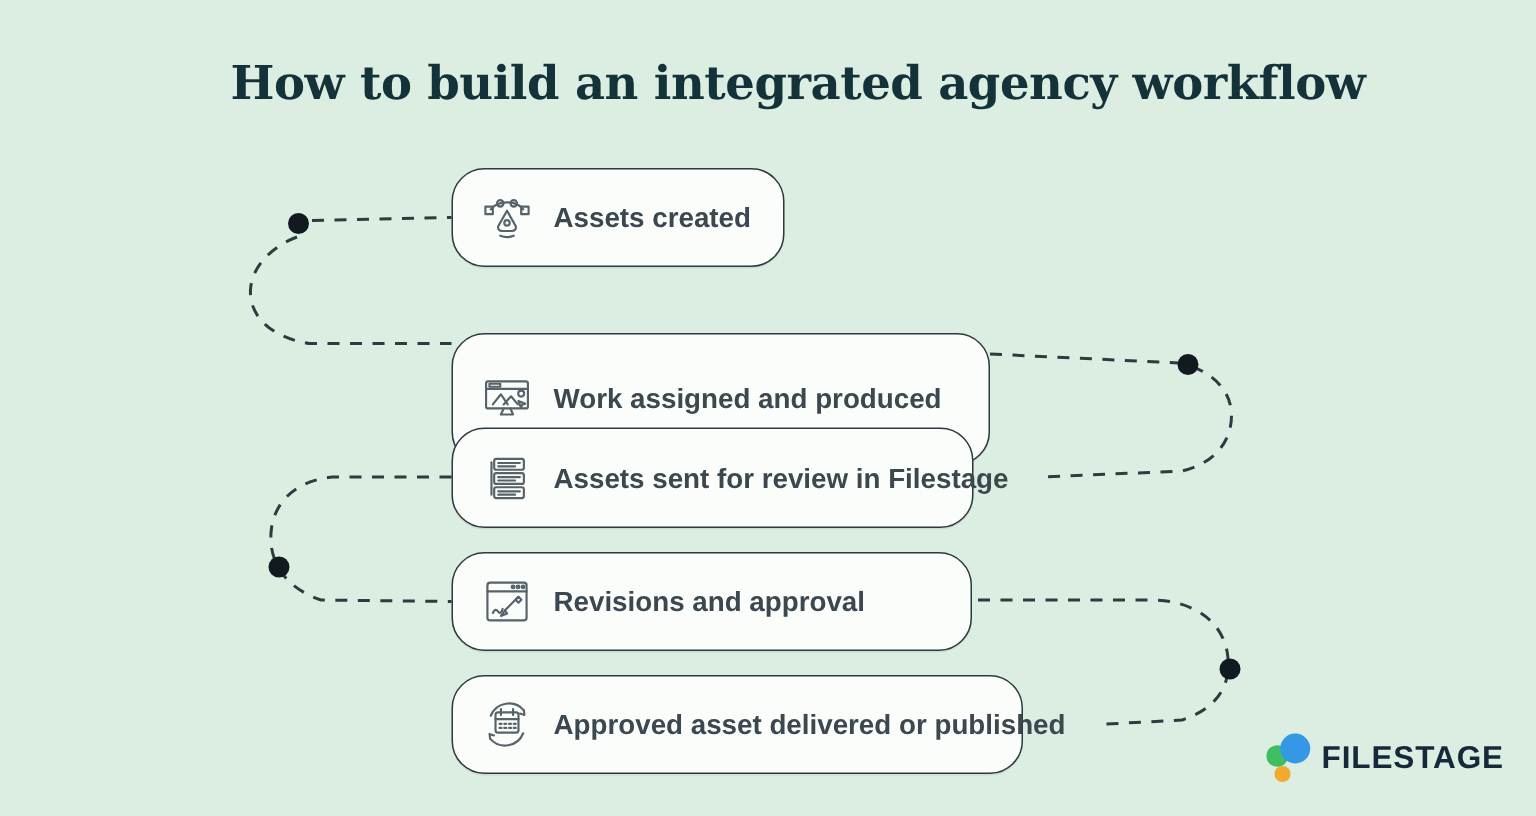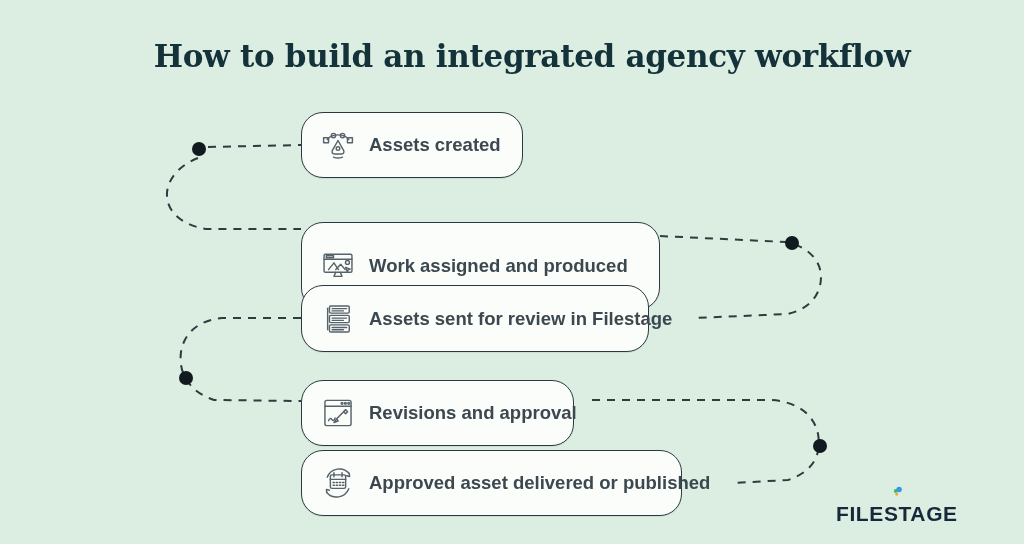--- a/index.html
+++ b/index.html
@@ -23,26 +23,26 @@
     display:flex;align-items:center;gap:13px;padding:0 20px 0 18px;
     box-shadow:0 1px 0 rgba(20,40,40,0.08);
   }
   .card .step-icon{flex:0 0 auto;display:block;}
   .card .step-label{
     font-weight:700;font-size:18.5px;color:#3c4850;white-space:nowrap;
   }
   #card-1{left:301px;top:112px;width:222px;height:66px;}
   #card-2{left:301px;top:197px;width:359px;height:88px;margin-top:25px;}
   #card-3{left:301px;top:285px;width:348px;height:67px;}
-  #card-4{left:301px;top:380px;width:273px;height:66px;}
+  #card-4{left:301px;top:368px;width:347px;height:66px;}
   #card-5{left:301px;top:450px;width:381px;height:66px;}
   .icon-stroke{fill:none;stroke:#57636a;stroke-width:1.6;stroke-linecap:round;stroke-linejoin:round;}
   .logo{
     position:absolute;left:836px;top:486px;height:40px;
-    display:flex;align-items:center;gap:5px;flex-direction:column;
+    display:flex;align-items:center;gap:5px;
   }
   .logo-text{
     font-weight:700;font-size:21px;letter-spacing:0.6px;color:#15293a;
   }
 </style>
 </head>
 <body>
 
 <div class="canvas">
 

